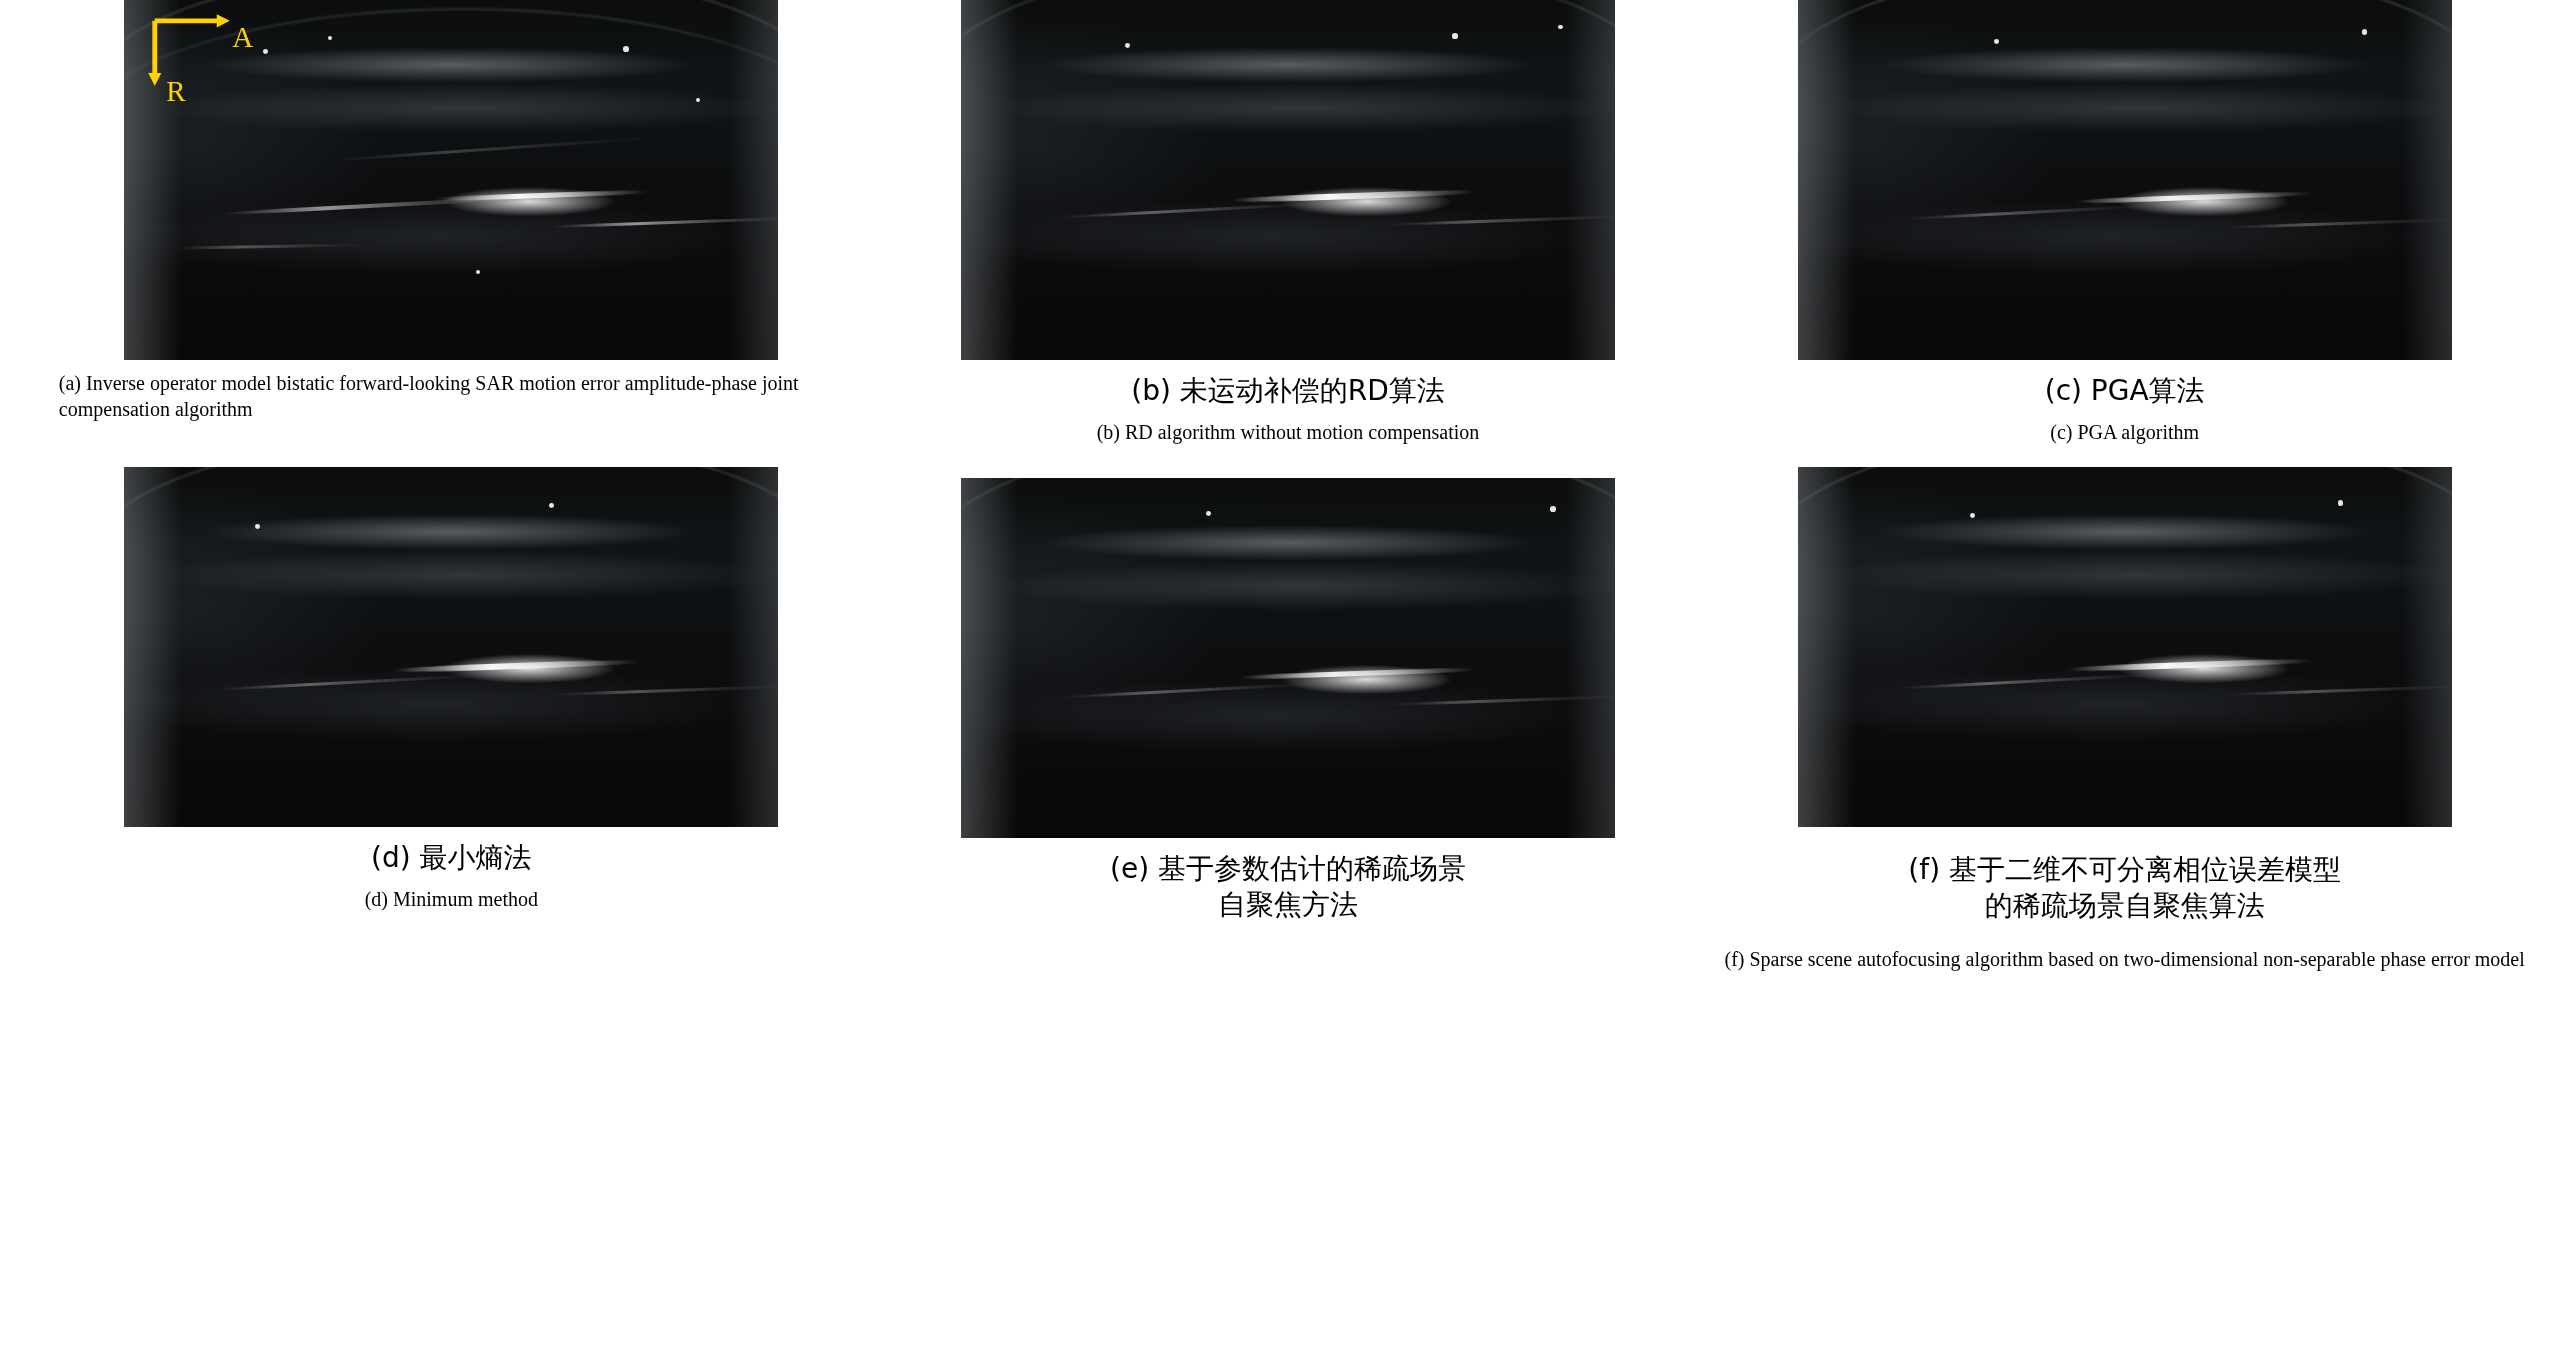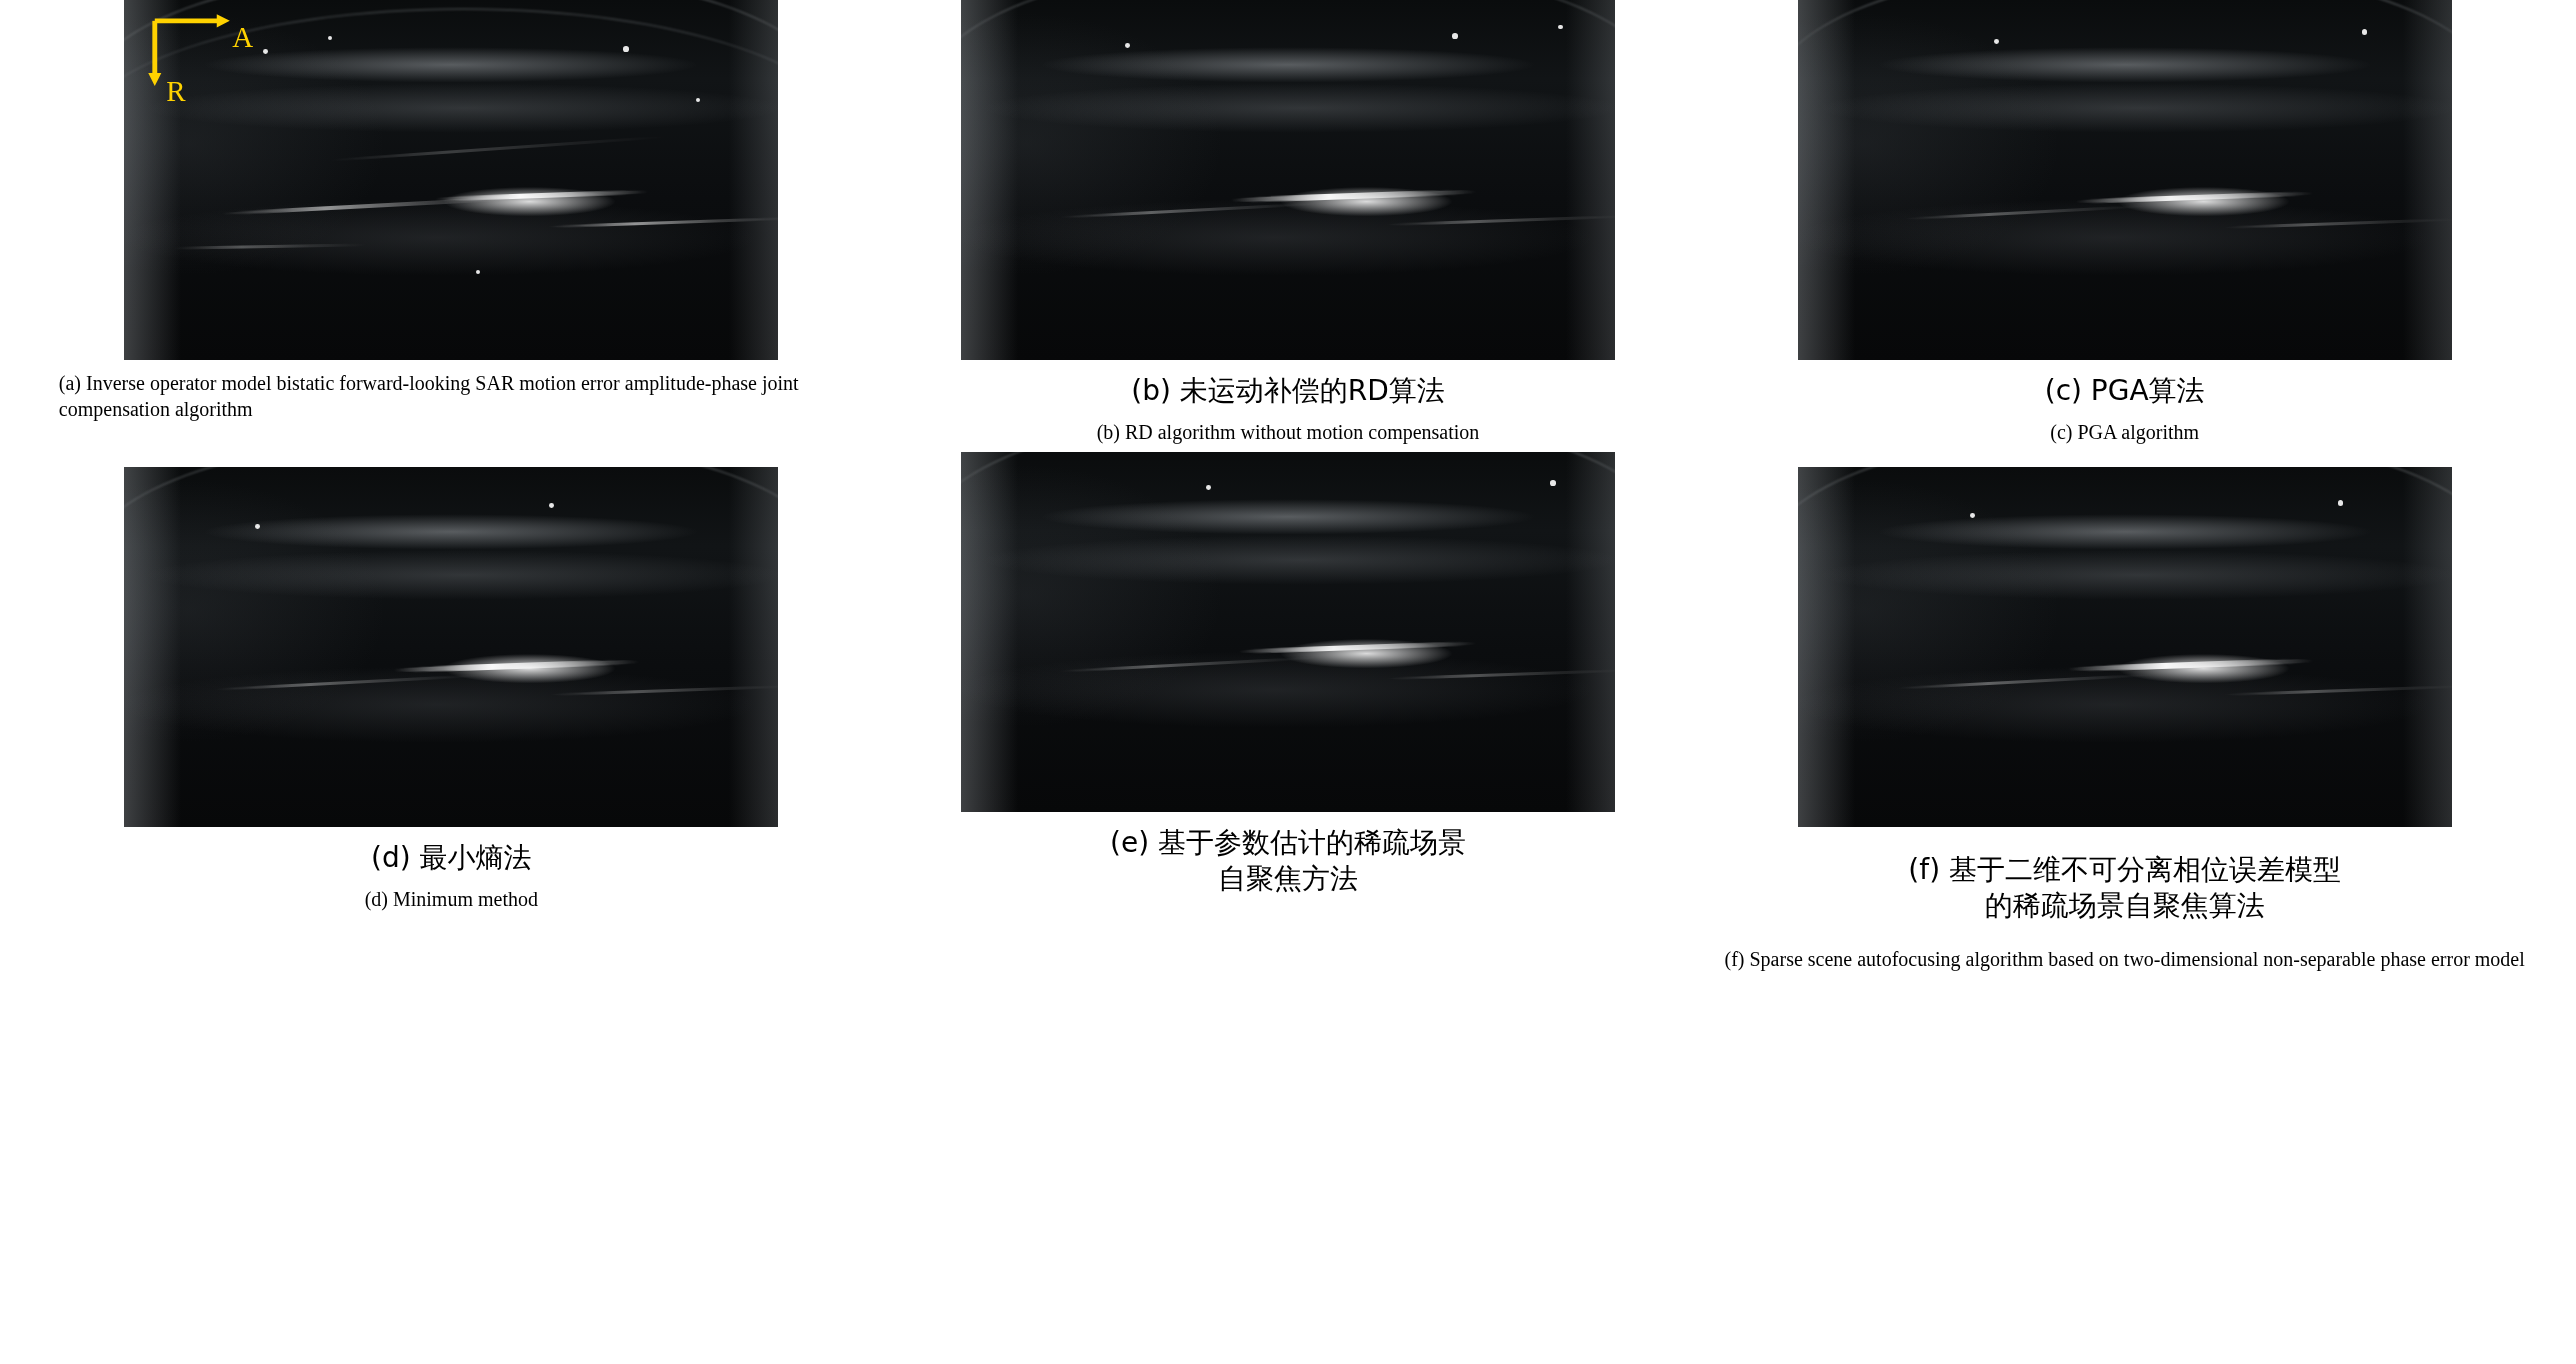--- a/index.html
+++ b/index.html
@@ -191,21 +191,21 @@
         <div class="streak" style="left:90px; top:214px; width:270px; height:3.3px; transform:rotate(-3deg); opacity:.6;"></div>
         <div class="streak" style="left:425px; top:222px; width:245px; height:3.3px; transform:rotate(-2deg); opacity:.5;"></div>
         <div class="speck" style="left:131px; top:57px; width:4.9px; height:4.9px;"></div>
         <div class="speck" style="left:425px; top:36px; width:4.9px; height:4.9px;"></div>
       </div>
     </div>
     <div class="cap-zh" style="white-space:pre-line;">(d) 最小熵法</div>
     <div class="cap-en" style="max-width:507px;">(d) Minimum method</div>
   </div>
 
-  <div class="panel" style="margin-top:0;">
+  <div class="panel" style="margin-top:26px;">
     <div class="sar-wrap">
       <div class="sar-image">
         <div class="vgrad-left"></div>
         <div class="vgrad-right"></div>
         <div class="arc" style="left:-41px; top:-45px; width:752px; height:270px;"></div>
         <div class="streak" style="left:278px; top:193px; width:237px; height:4.9px; transform:rotate(-2deg); background:linear-gradient(90deg, rgba(255,255,255,0) 0%, rgba(255,255,255,0.9) 40%, rgba(255,255,255,0) 100%);"></div>
         <div class="streak" style="left:98px; top:211px; width:262px; height:3.3px; transform:rotate(-3deg); opacity:.55;"></div>
         <div class="streak" style="left:425px; top:221px; width:245px; height:3.3px; transform:rotate(-2deg); opacity:.5;"></div>
         <div class="speck" style="left:245px; top:33px; width:4.9px; height:4.9px;"></div>
         <div class="speck" style="left:589px; top:28px; width:5.7px; height:5.7px;"></div>

